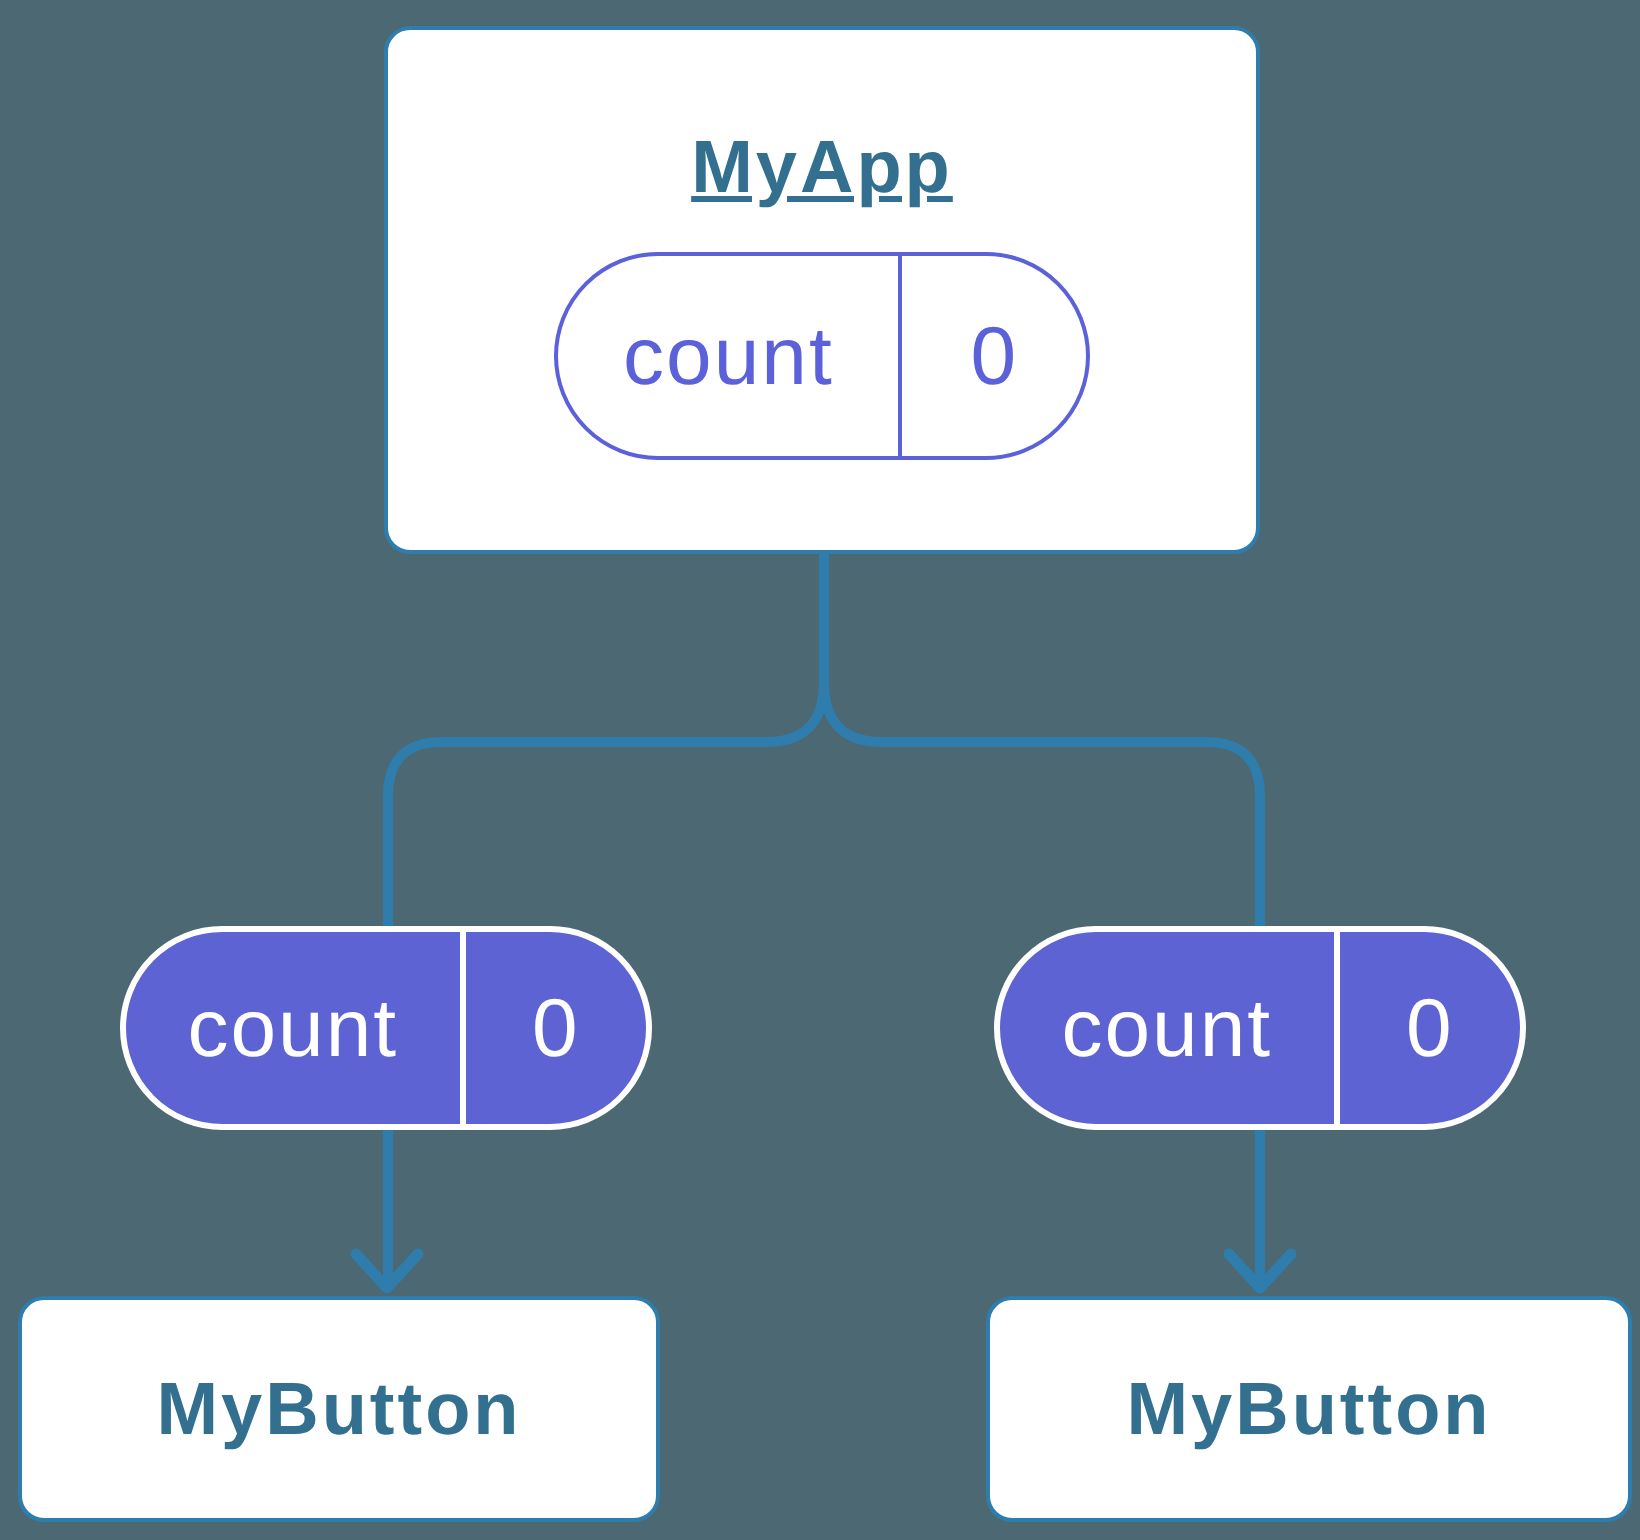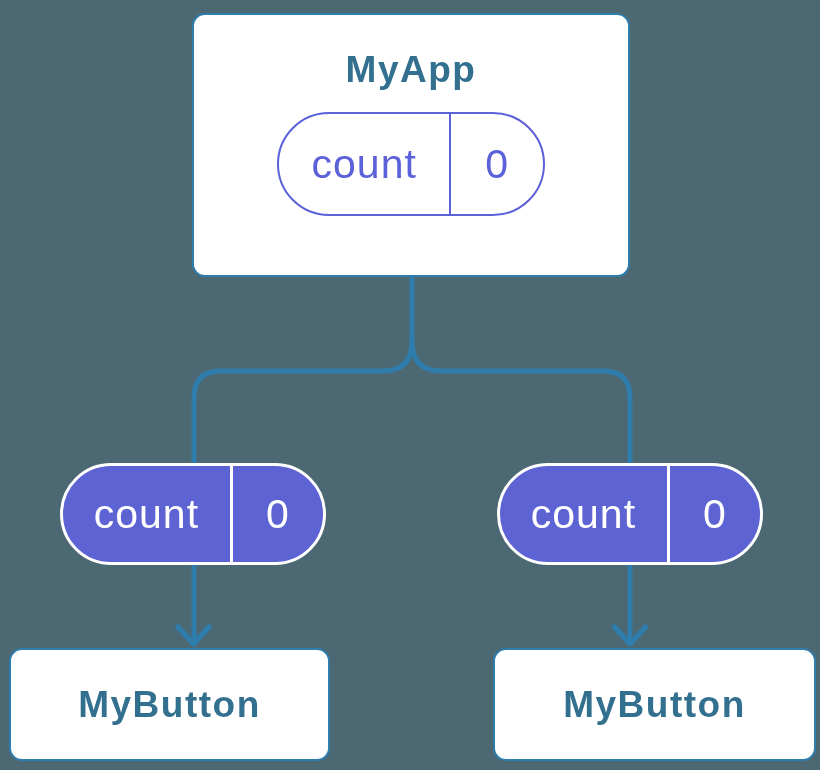--- a/index.html
+++ b/index.html
@@ -42,21 +42,22 @@
     white-space: nowrap;
   }
 
   #root-card {
     left: 192px; top: 13px;
     width: 438px; height: 264px;
     flex-direction: column;
     justify-content: flex-start;
   }
   #root-card .card-title {
-    margin-top: 34px;
+    margin-top: 48px;
+    text-decoration: underline;
   }
 
   .state-pill {
     display: flex;
     align-items: stretch;
     border-radius: 53px;
     overflow: hidden;
     z-index: 1;
   }
   .state-pill .pill-name,

